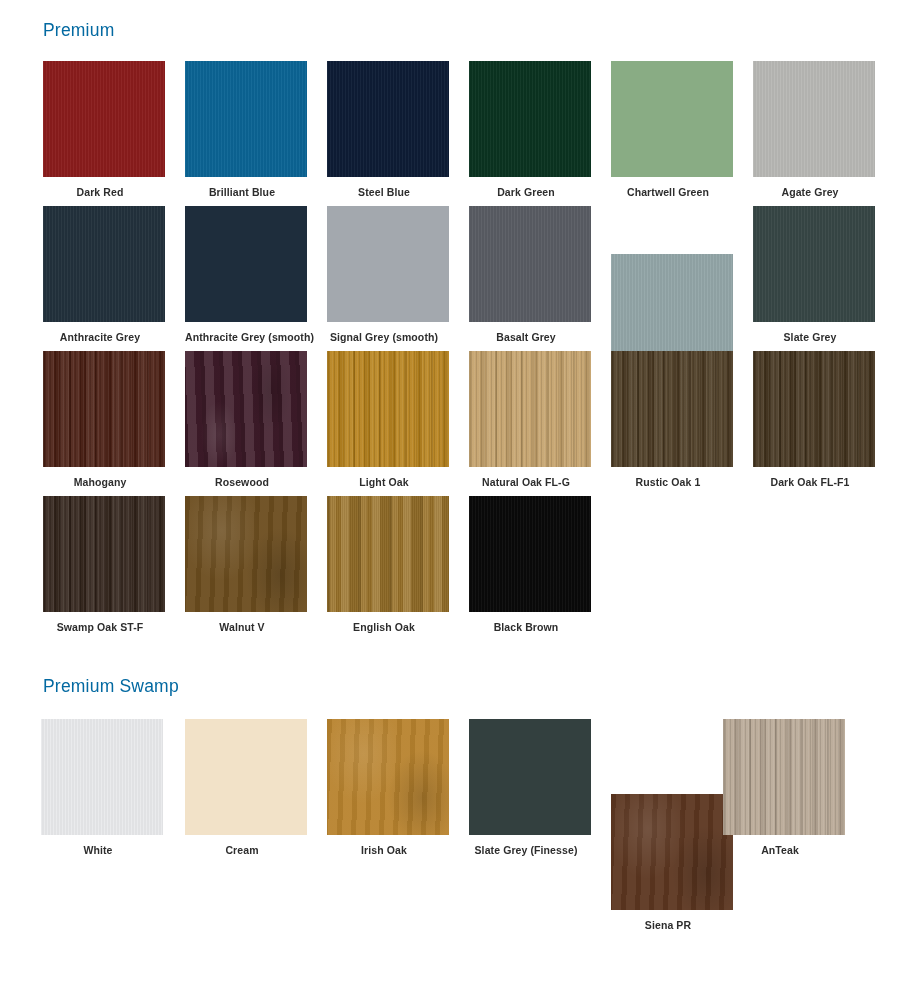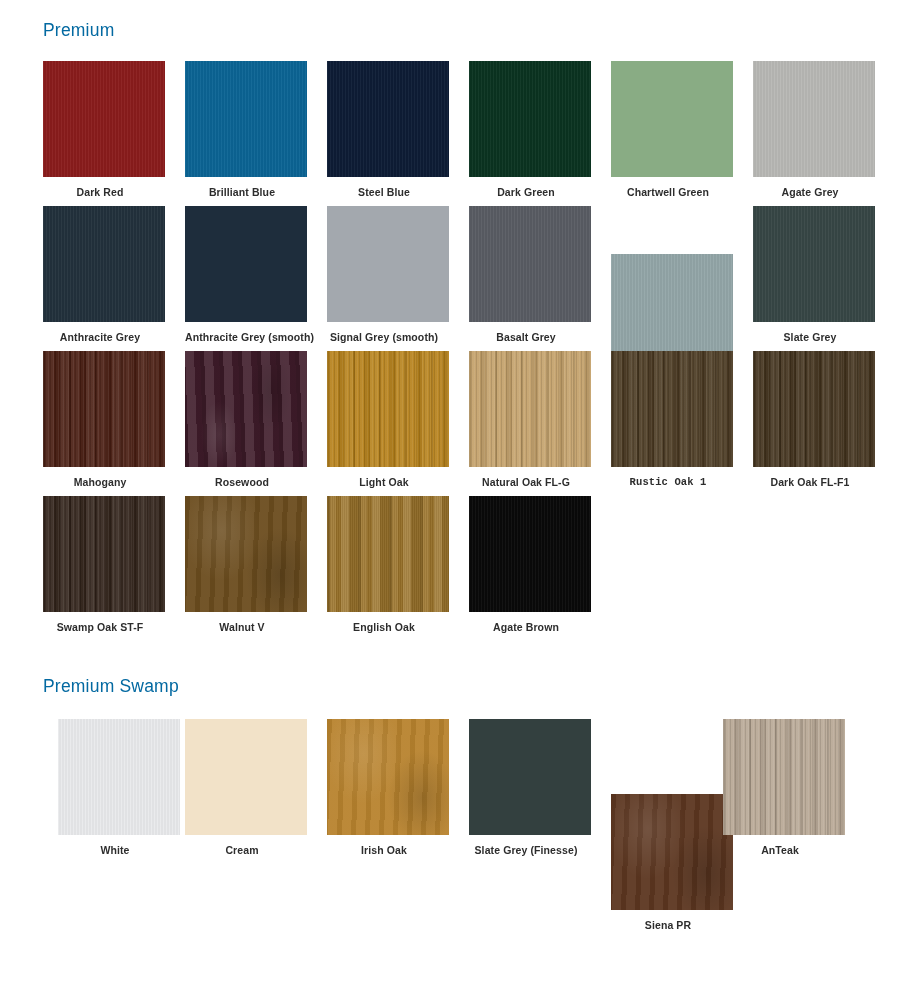--- a/index.html
+++ b/index.html
@@ -206,21 +206,21 @@
         <div class="swatch-label">Rosewood</div>
       </div>
       <div class="swatch-cell" style="left: 327px; top: 351px;">
         <div class="swatch grain-fine" style="background-color: rgb(182, 129, 26);"></div>
         <div class="swatch-label">Light Oak</div>
       </div>
       <div class="swatch-cell" style="left: 469px; top: 351px;">
         <div class="swatch grain-fine" style="background-color: rgb(195, 160, 105);"></div>
         <div class="swatch-label">Natural Oak FL-G</div>
       </div>
-      <div class="swatch-cell" style="left: 611px; top: 351px; font-family: Liberation Mono, monospace;">
+      <div class="swatch-cell" style="left: 611px; top: 351px;">
         <div class="swatch grain-fine" style="background-color: rgb(75, 58, 34);"></div>
         <div class="swatch-label">Rustic Oak 1</div>
       </div>
       <div class="swatch-cell" style="left: 753px; top: 351px;">
         <div class="swatch grain-fine" style="background-color: rgb(67, 51, 29);"></div>
         <div class="swatch-label">Dark Oak FL-F1</div>
       </div>
       <div class="swatch-cell" style="left: 43px; top: 496px;">
         <div class="swatch grain-fine" style="background-color: rgb(50, 35, 26);"></div>
         <div class="swatch-label">Swamp Oak ST-F</div>
@@ -228,23 +228,23 @@
       <div class="swatch-cell" style="left: 185px; top: 496px;">
         <div class="swatch grain-cloudy" style="background-color: rgb(107, 76, 30);"></div>
         <div class="swatch-label">Walnut V</div>
       </div>
       <div class="swatch-cell" style="left: 327px; top: 496px;">
         <div class="swatch grain-broad" style="background-color: rgb(156, 116, 41);"></div>
         <div class="swatch-label">English Oak</div>
       </div>
       <div class="swatch-cell" style="left: 469px; top: 496px;">
         <div class="swatch grain-subtle" style="background-color: rgb(9, 9, 9);"></div>
-        <div class="swatch-label">Agate Brown</div>
-      </div>
-      <div class="swatch-cell" style="left: 58px; top: 719px;">
+        <div class="swatch-label">Black Brown</div>
+      </div>
+      <div class="swatch-cell" style="left: 41px; top: 719px;">
         <div class="swatch grain-subtle" style="background-color: rgb(233, 234, 236);"></div>
         <div class="swatch-label">White</div>
       </div>
       <div class="swatch-cell" style="left: 185px; top: 719px;">
         <div class="swatch grain-flat" style="background-color: rgb(242, 226, 200);"></div>
         <div class="swatch-label">Cream</div>
       </div>
       <div class="swatch-cell" style="left: 327px; top: 719px;">
         <div class="swatch grain-cloudy" style="background-color: rgb(184, 131, 46);"></div>
         <div class="swatch-label">Irish Oak</div>

